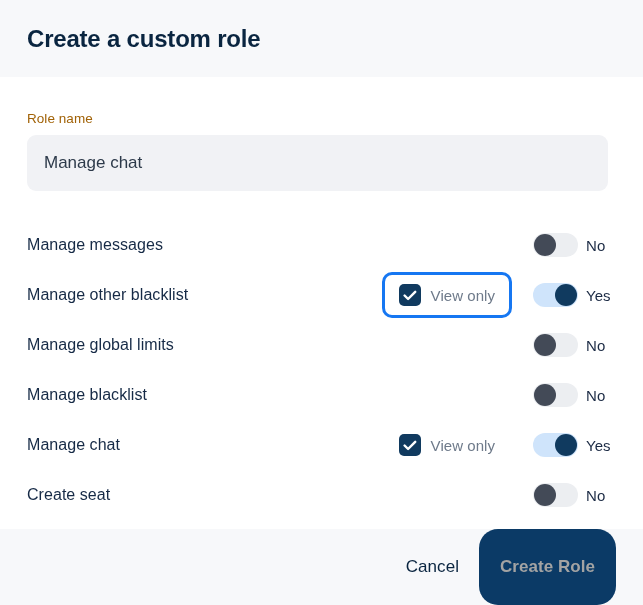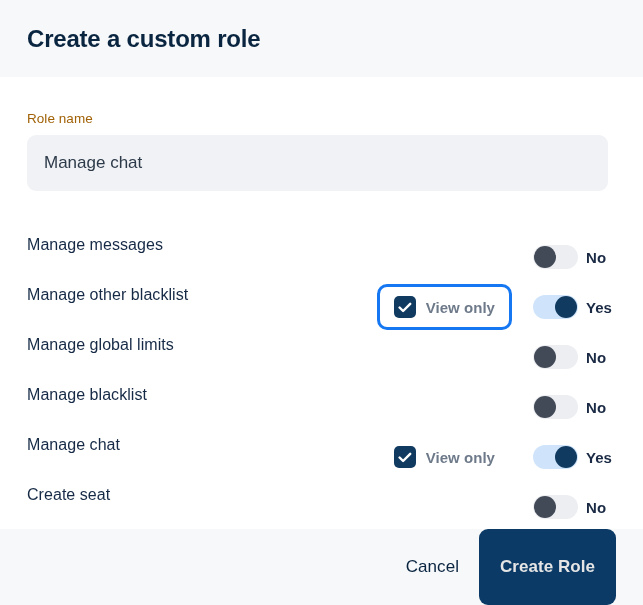--- a/index.html
+++ b/index.html
@@ -92,25 +92,24 @@
 
   .perm-label {
     font-size: 16px;
     color: #162a46;
     letter-spacing: 0.05px;
   }
 
   .perm-controls {
     position: absolute;
     right: 0;
-    top: 12px;
+    top: 0;
     height: 50px;
     display: flex;
     align-items: center;
-    font-weight: bold;
   }
 
   
   .viewonly {
     display: flex;
     align-items: center;
     gap: 10px;
     padding: 9px 14px;
     border-radius: 10px;
     border: 3px solid transparent;
@@ -202,24 +201,24 @@
     border: none;
     padding: 12px 18px;
     cursor: pointer;
     letter-spacing: 0.05px;
   }
 
   .btn-primary {
     font-family: "Liberation Sans", sans-serif;
     font-size: 17px;
     font-weight: 700;
-    color: #e5e5e5;
+    color: #a3a3a3;
     background: #0b3a66;
     border: none;
-    border-radius: 9px;
+    border-radius: 19px;
     padding: 28px 21px;
     cursor: pointer;
     letter-spacing: 0.05px;
   }
 </style>
 </head>
 <body>
 
 <div class="dialog">
 

